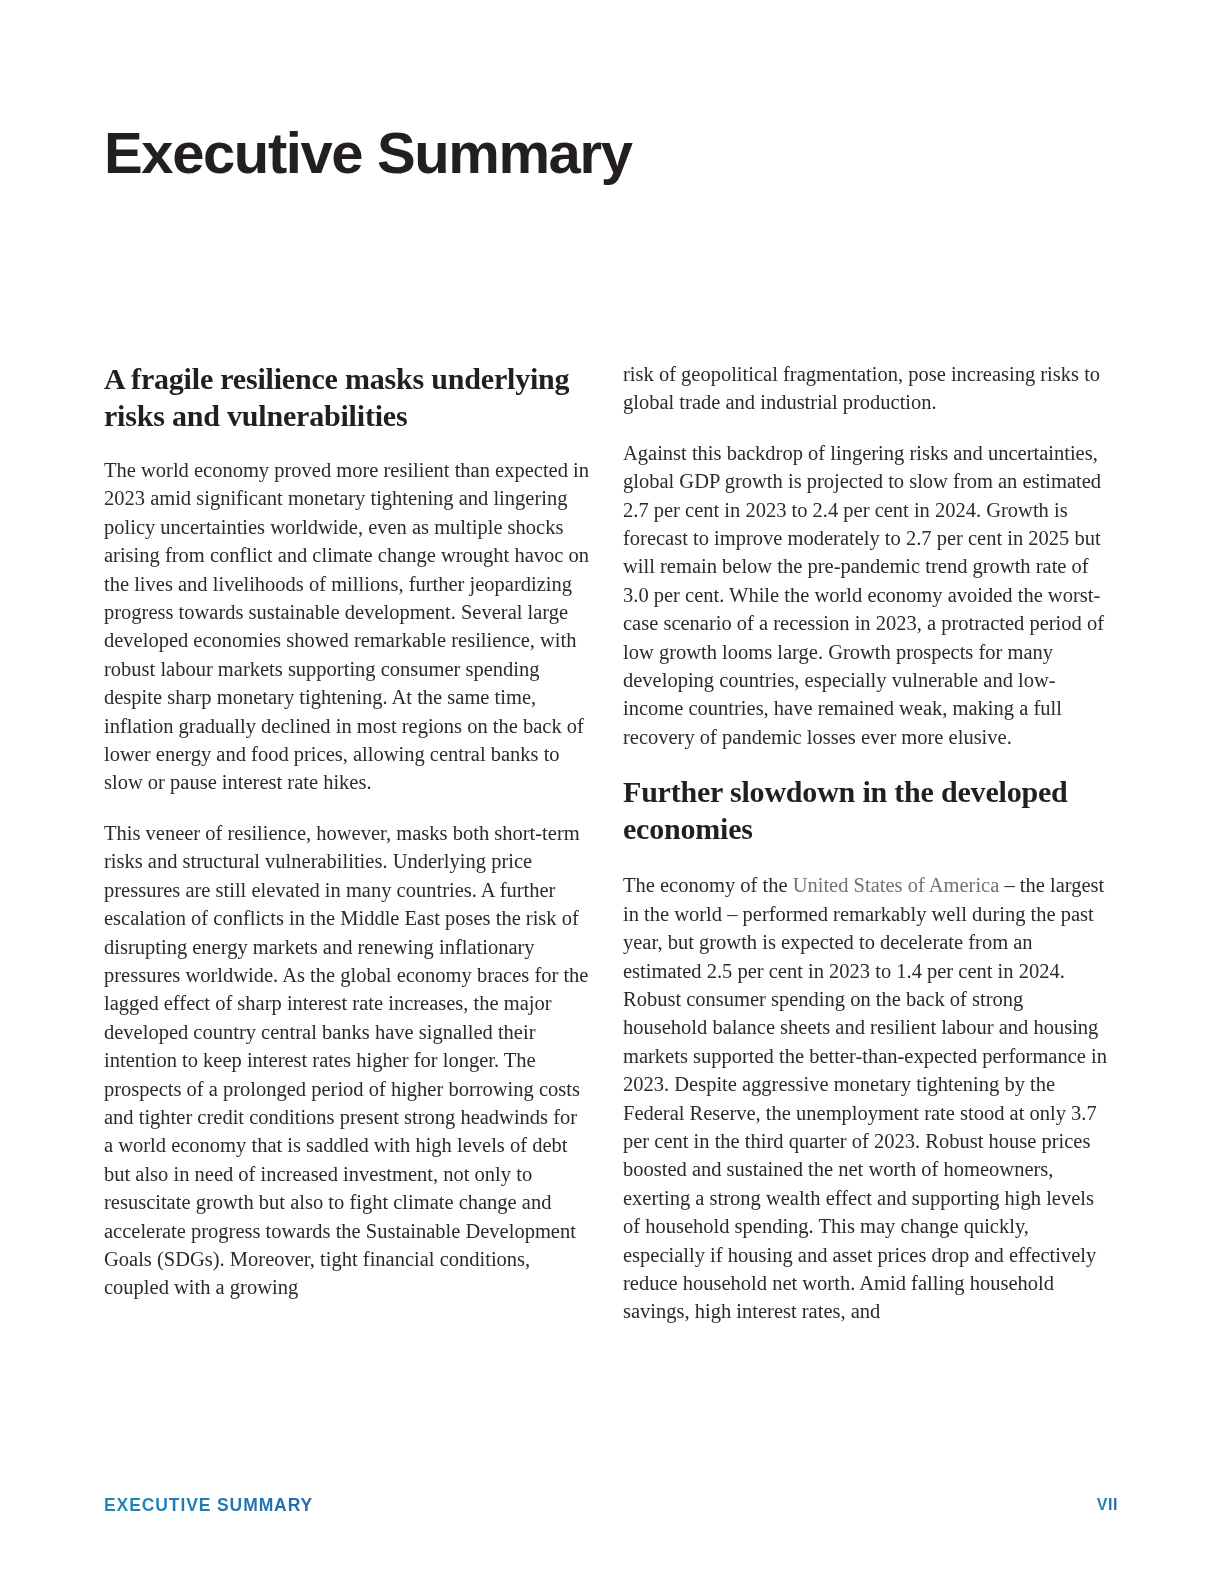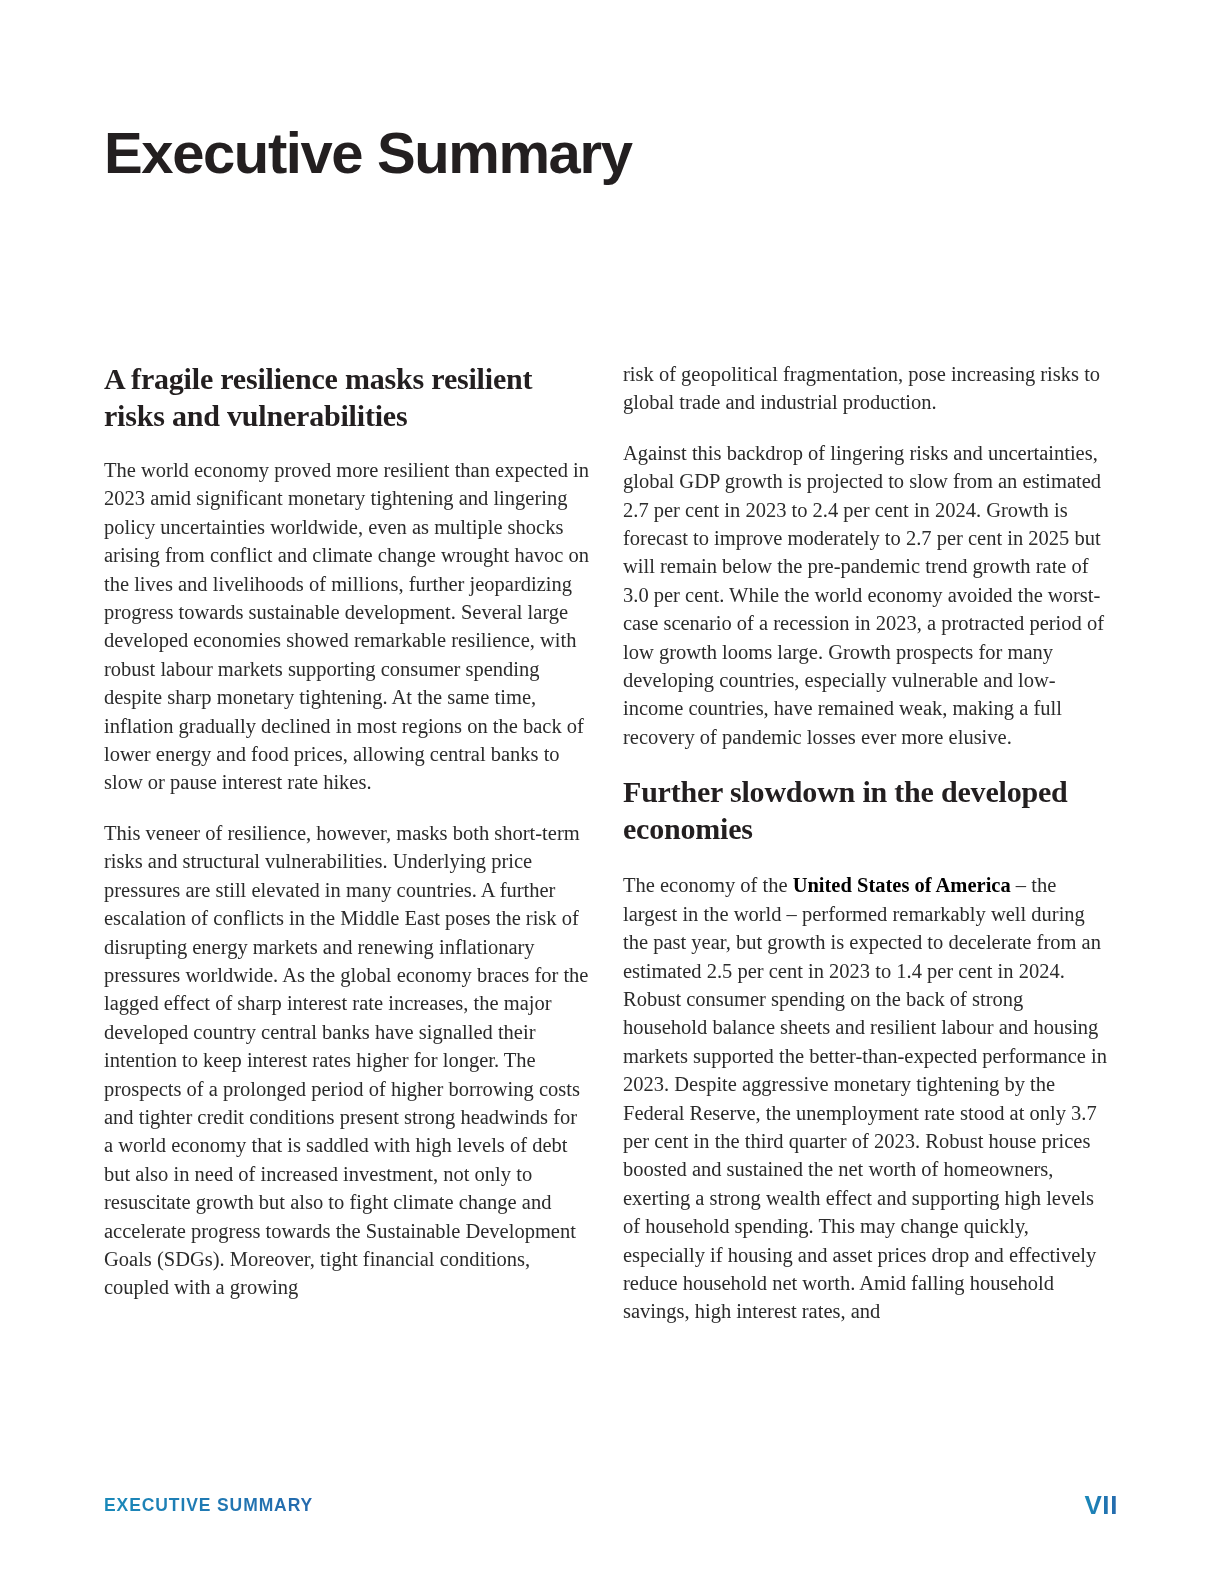--- a/index.html
+++ b/index.html
@@ -71,21 +71,21 @@
     font-size: 20.5px;
     line-height: 28.4px;
     color: #2b2b2b;
     margin: 0 0 22px 0;
     text-align: left;
     -webkit-font-smoothing: antialiased;
   }
 
   p.body:last-child { margin-bottom: 0; }
 
-  p.body b { font-weight: 700; color: #000000; }
+  p.body b { font-weight: 400; color: #737373; }
 
   
   .footer {
     position: absolute;
     left: 104px;
     right: 104px;
     top: 1490px;
     height: 30px;
     display: flex;
     align-items: center;
@@ -100,39 +100,39 @@
     background-image: linear-gradient(90deg, #1a89b9 0%, #2569ad 100%);
     -webkit-background-clip: text;
     background-clip: text;
     color: transparent;
     white-space: nowrap;
   }
 
   .footer-page-number {
     font-family: "Liberation Sans", "DejaVu Sans", sans-serif;
     font-weight: 700;
-    font-size: 26px;
+    font-size: 16px;
     letter-spacing: 0.6px;
     background-image: linear-gradient(90deg, #1a89b9 0%, #2569ad 100%);
     -webkit-background-clip: text;
     background-clip: text;
     color: transparent;
   }
 </style>
 </head>
 <body>
 
 <div class="page">
 
   <h1 class="page-title">Executive Summary</h1>
 
   <div class="columns">
 
     <div class="col col-left">
-      <h2 class="section-heading">A fragile resilience masks resilient risks and vulnerabilities</h2>
+      <h2 class="section-heading">A fragile resilience masks underlying risks and vulnerabilities</h2>
 
       <p class="body">The world economy proved more resilient than expected in 2023 amid significant monetary tightening and lingering policy uncertainties worldwide, even as multiple shocks arising from conflict and climate change wrought havoc on the lives and livelihoods of millions, further jeopardizing progress towards sustainable development. Several large developed economies showed remarkable resilience, with robust labour markets supporting consumer spending despite sharp monetary tightening. At the same time, inflation gradually declined in most regions on the back of lower energy and food prices, allowing central banks to slow or pause interest rate hikes.</p>
 
       <p class="body">This veneer of resilience, however, masks both short-term risks and structural vulnerabilities. Underlying price pressures are still elevated in many countries. A further escalation of conflicts in the Middle East poses the risk of disrupting energy markets and renewing inflationary pressures worldwide. As the global economy braces for the lagged effect of sharp interest rate increases, the major developed country central banks have signalled their intention to keep interest rates higher for longer. The prospects of a prolonged period of higher borrowing costs and tighter credit conditions present strong headwinds for a world economy that is saddled with high levels of debt but also in need of increased investment, not only to resuscitate growth but also to fight climate change and accelerate progress towards the Sustainable Development Goals (SDGs). Moreover, tight financial conditions, coupled with a growing</p>
     </div>
 
     <div class="col col-right">
       <p class="body">risk of geopolitical fragmentation, pose increasing risks to global trade and industrial production.</p>
 
       <p class="body">Against this backdrop of lingering risks and uncertainties, global GDP growth is projected to slow from an estimated 2.7 per cent in 2023 to 2.4 per cent in 2024. Growth is forecast to improve moderately to 2.7 per cent in 2025 but will remain below the pre-pandemic trend growth rate of 3.0 per cent. While the world economy avoided the worst-case scenario of a recession in 2023, a protracted period of low growth looms large. Growth prospects for many developing countries, especially vulnerable and low-income countries, have remained weak, making a full recovery of pandemic losses ever more elusive.</p>

